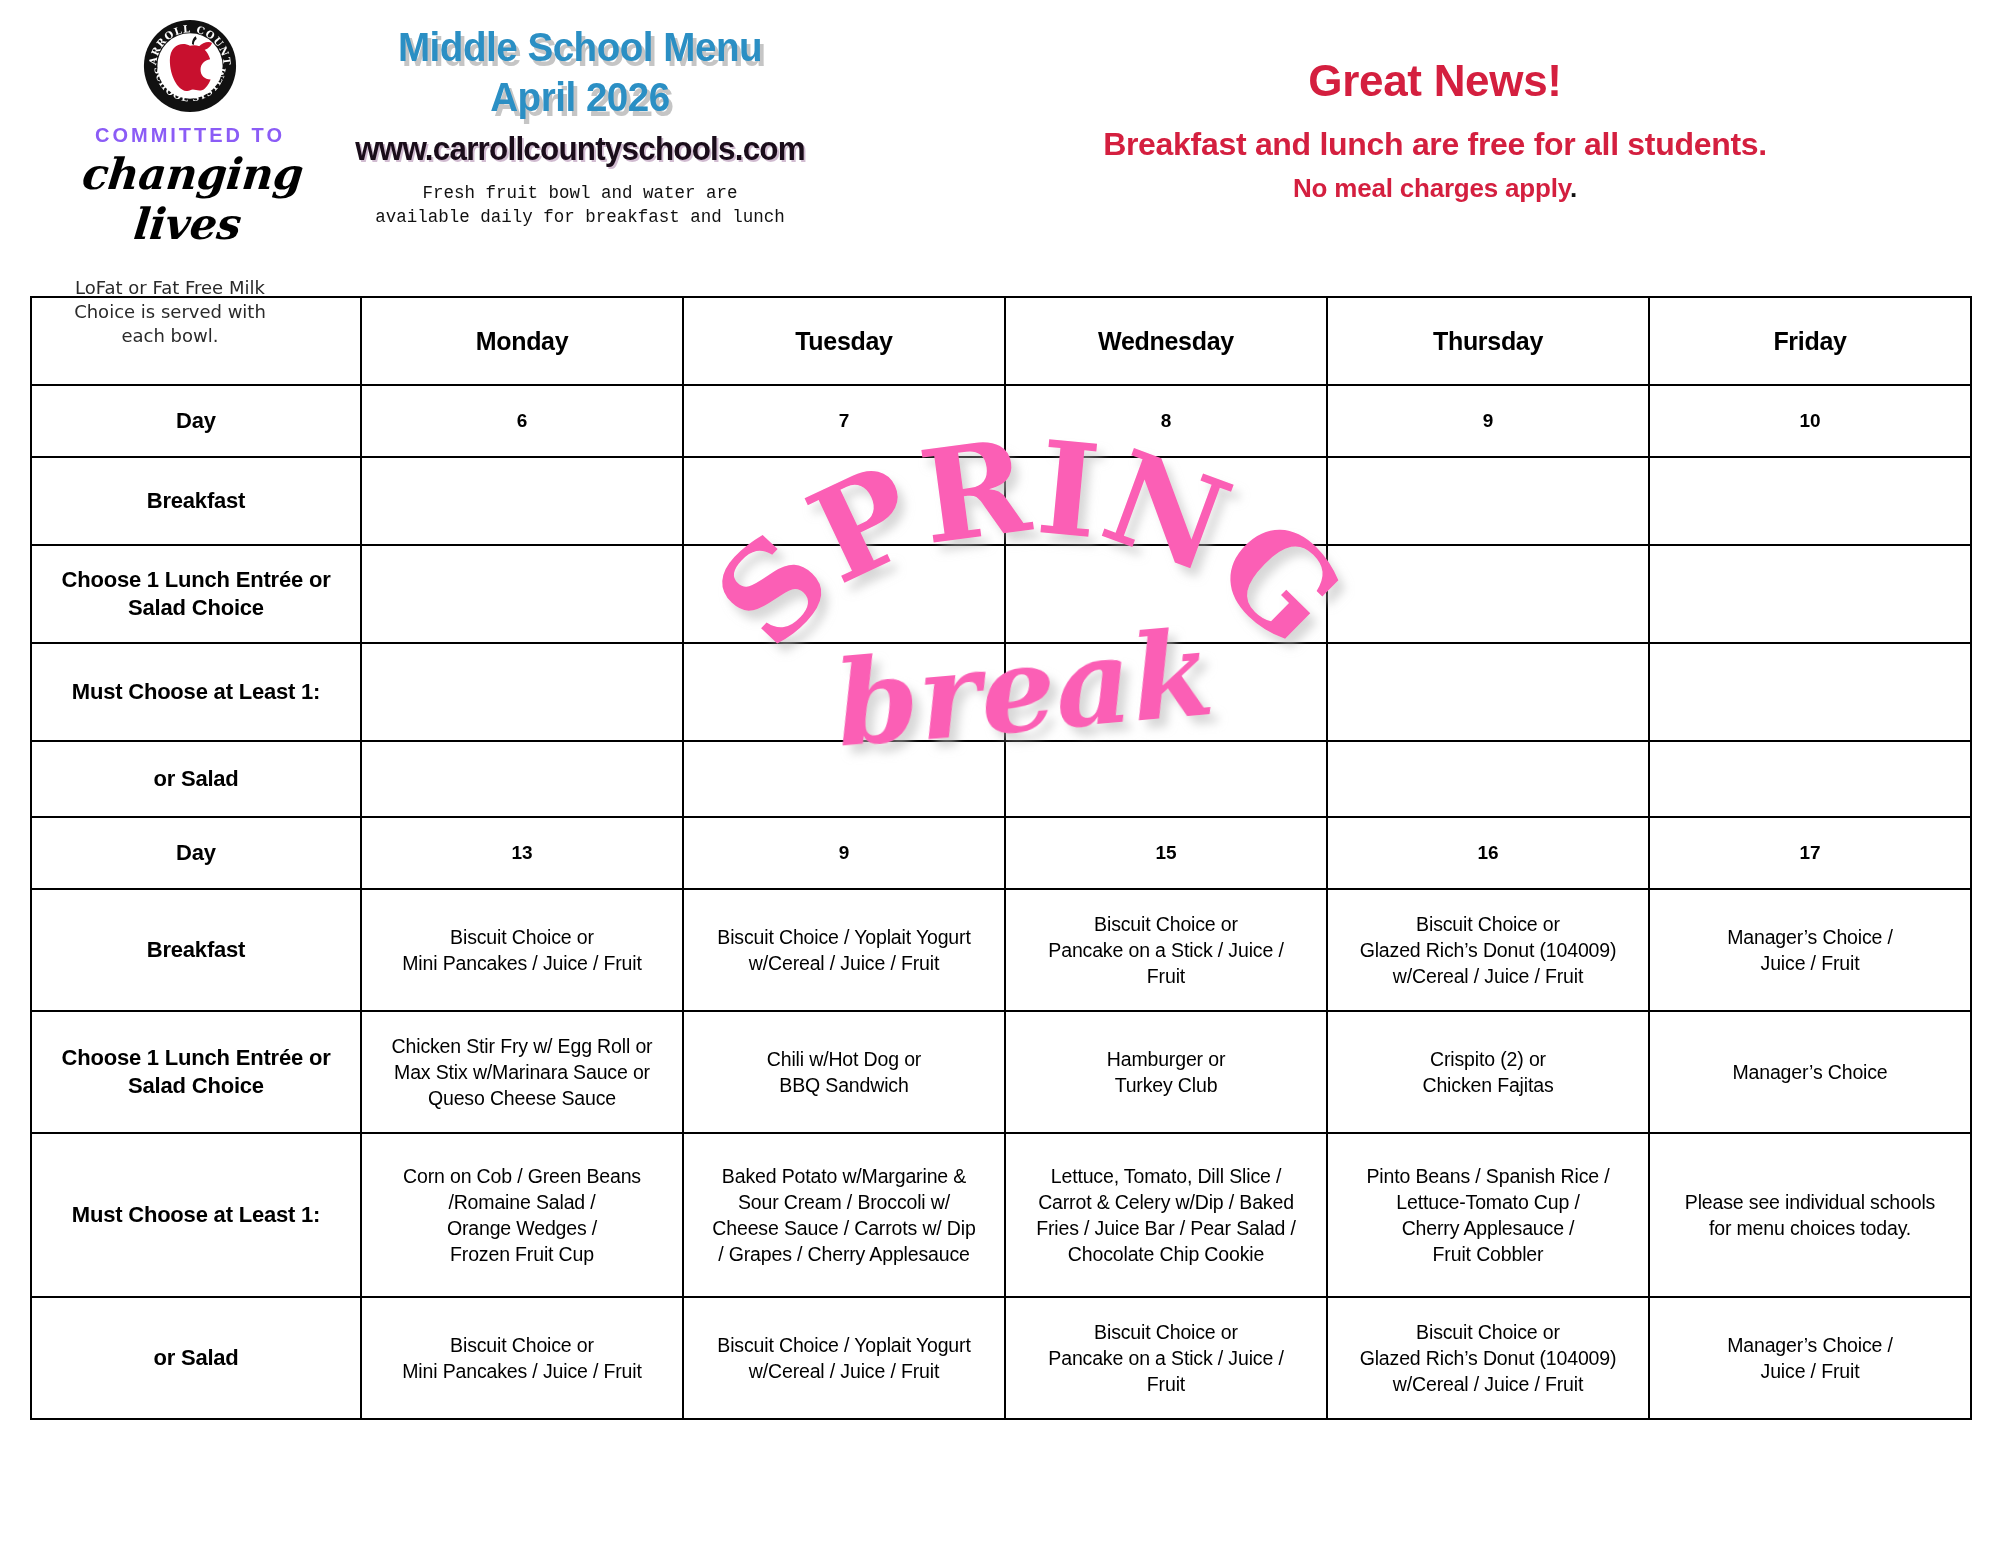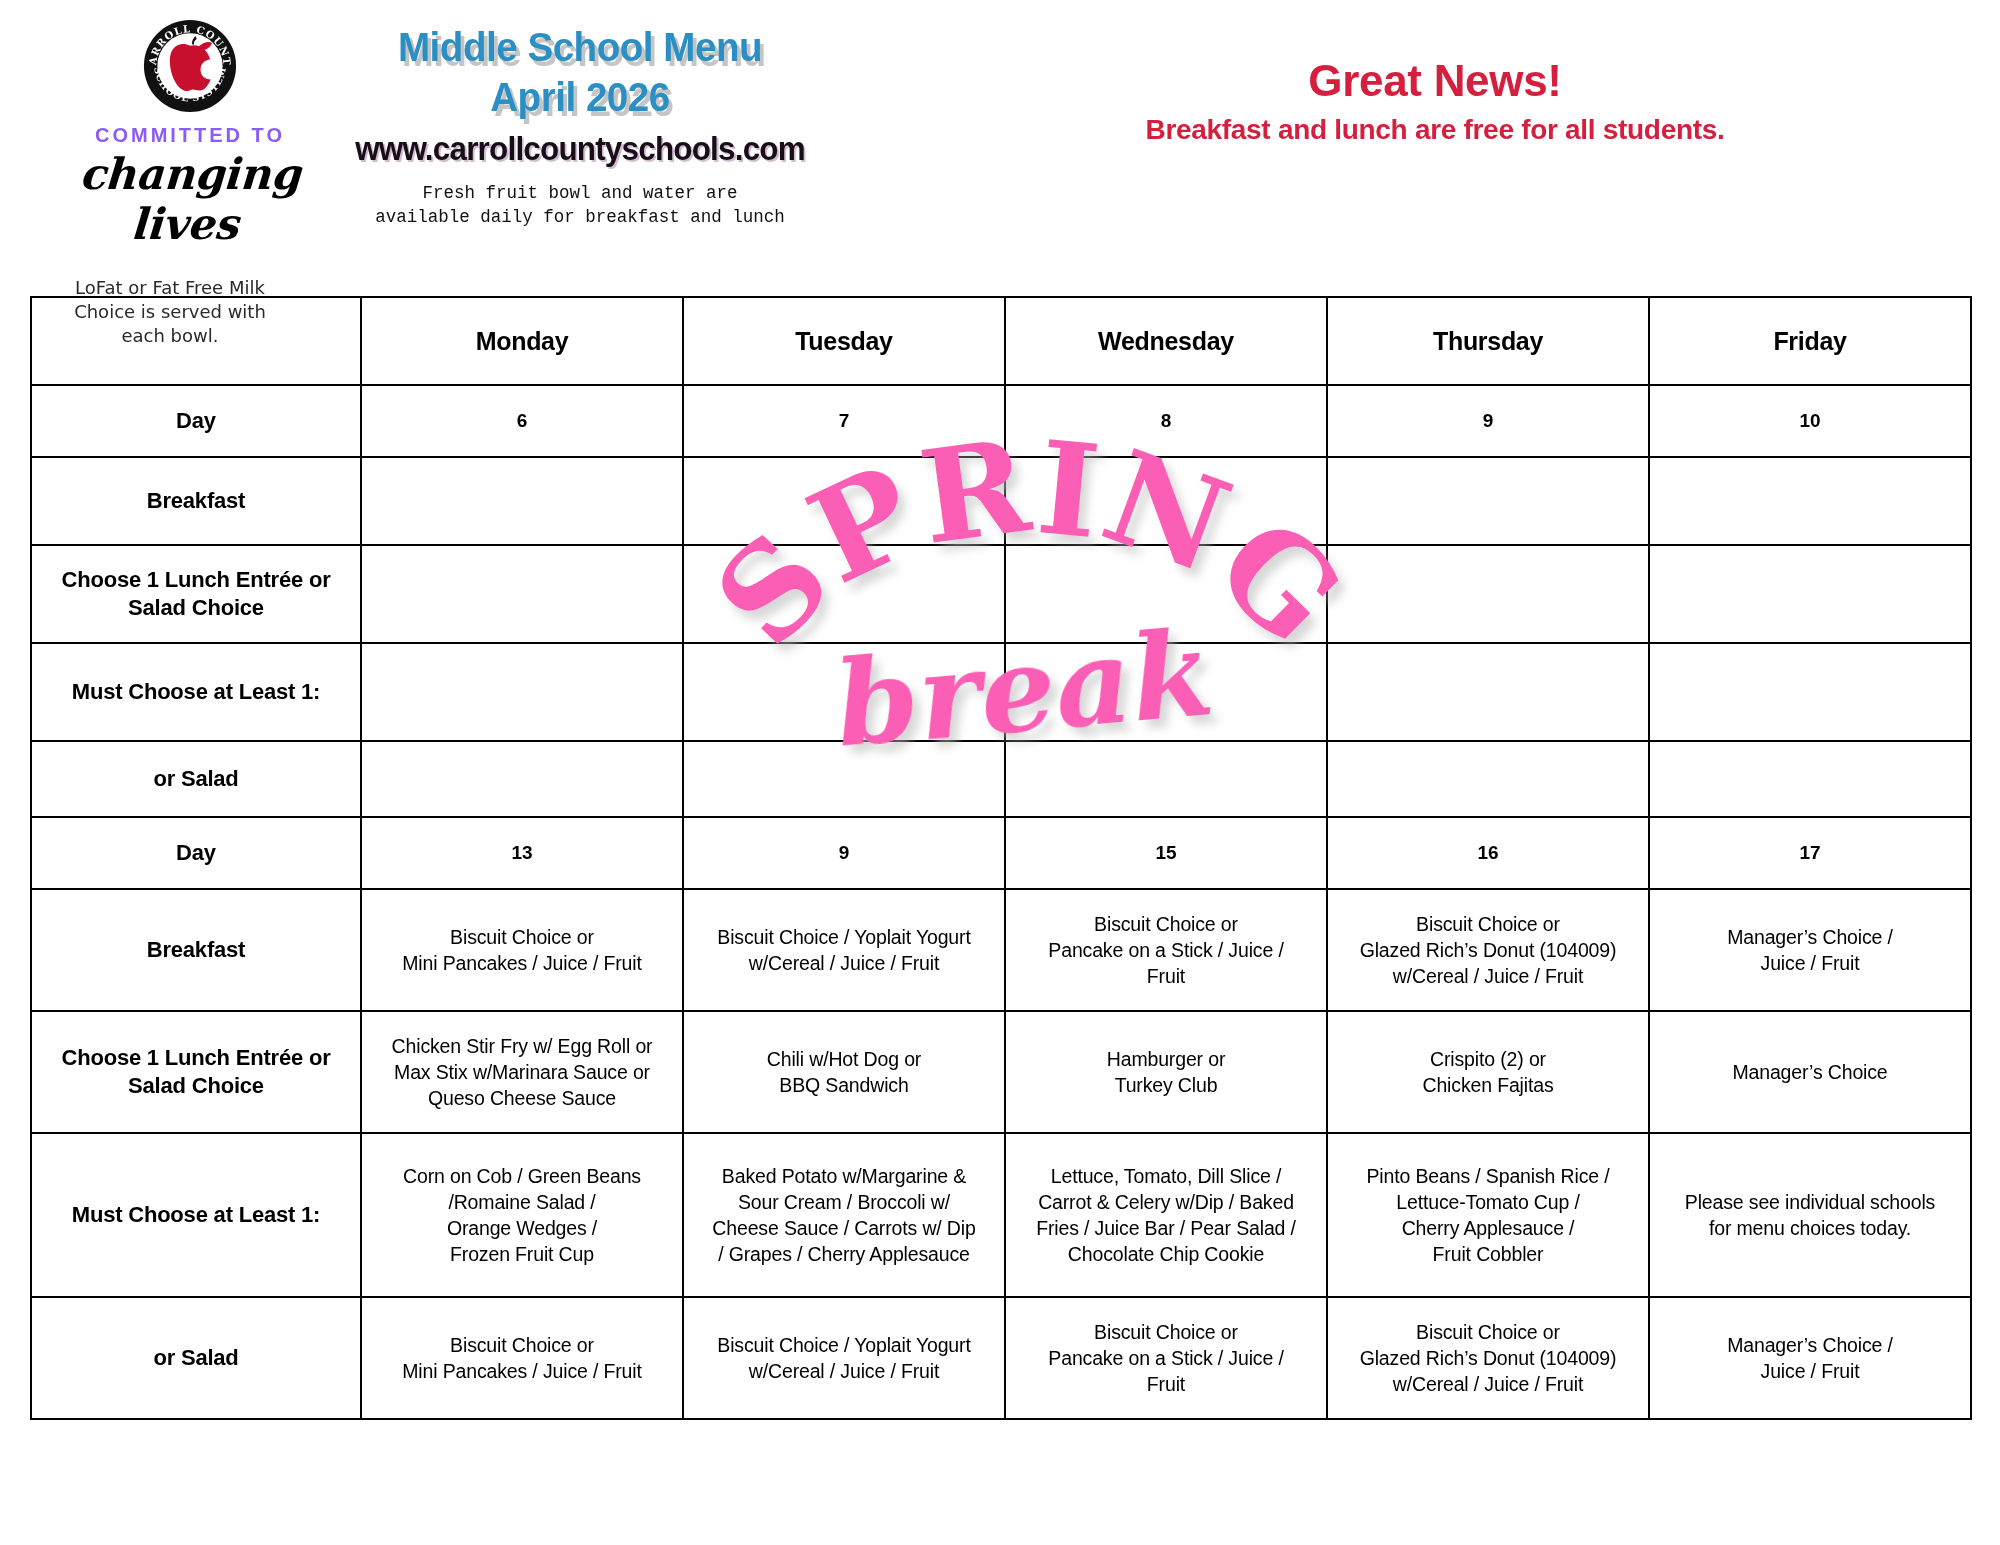--- a/index.html
+++ b/index.html
@@ -107,23 +107,23 @@
   .news-h1 {
     font-family: "Liberation Sans", sans-serif;
     font-weight: bold;
     font-size: 44px;
     line-height: 1.18;
     letter-spacing: -0.3px;
   }
   .news-h2 {
     font-family: "Liberation Sans", sans-serif;
     font-weight: bold;
-    font-size: 28px;
+    font-size: 32px;
     line-height: 1.2;
-    margin-top: 6px;
+    margin-top: 18px;
     letter-spacing: -0.3px;
   }
   .news-h3 {
     font-family: "Liberation Sans", sans-serif;
     font-weight: bold;
     font-size: 26px;
     margin-top: 10px;
     letter-spacing: -0.2px;
   }
   .news-h3 .period { color: #111111; }
@@ -252,20 +252,21 @@
   <div class="title-block">
     <div class="title-line">Middle School Menu</div>
     <div class="title-line">April 2026</div>
     <div class="title-url">www.carrollcountyschools.com</div>
     <div class="fresh-note">Fresh fruit bowl and water are available daily for breakfast and lunch</div>
   </div>
 
   <div class="news-block">
     <div class="news-h1">Great News!</div>
     <div class="news-h2">Breakfast and lunch are free for all students.</div>
+    <div class="news-h3"><span>No meal charges apply</span><span class="period">.</span></div>
   </div>
 
   <div class="milk-note">LoFat or Fat Free Milk Choice is served with each bowl.</div>
 </div>
 
 <div class="menu-table-wrap">
   <table class="menu">
     <colgroup>
       <col class="rowlabel">
         <col class="daycol">

